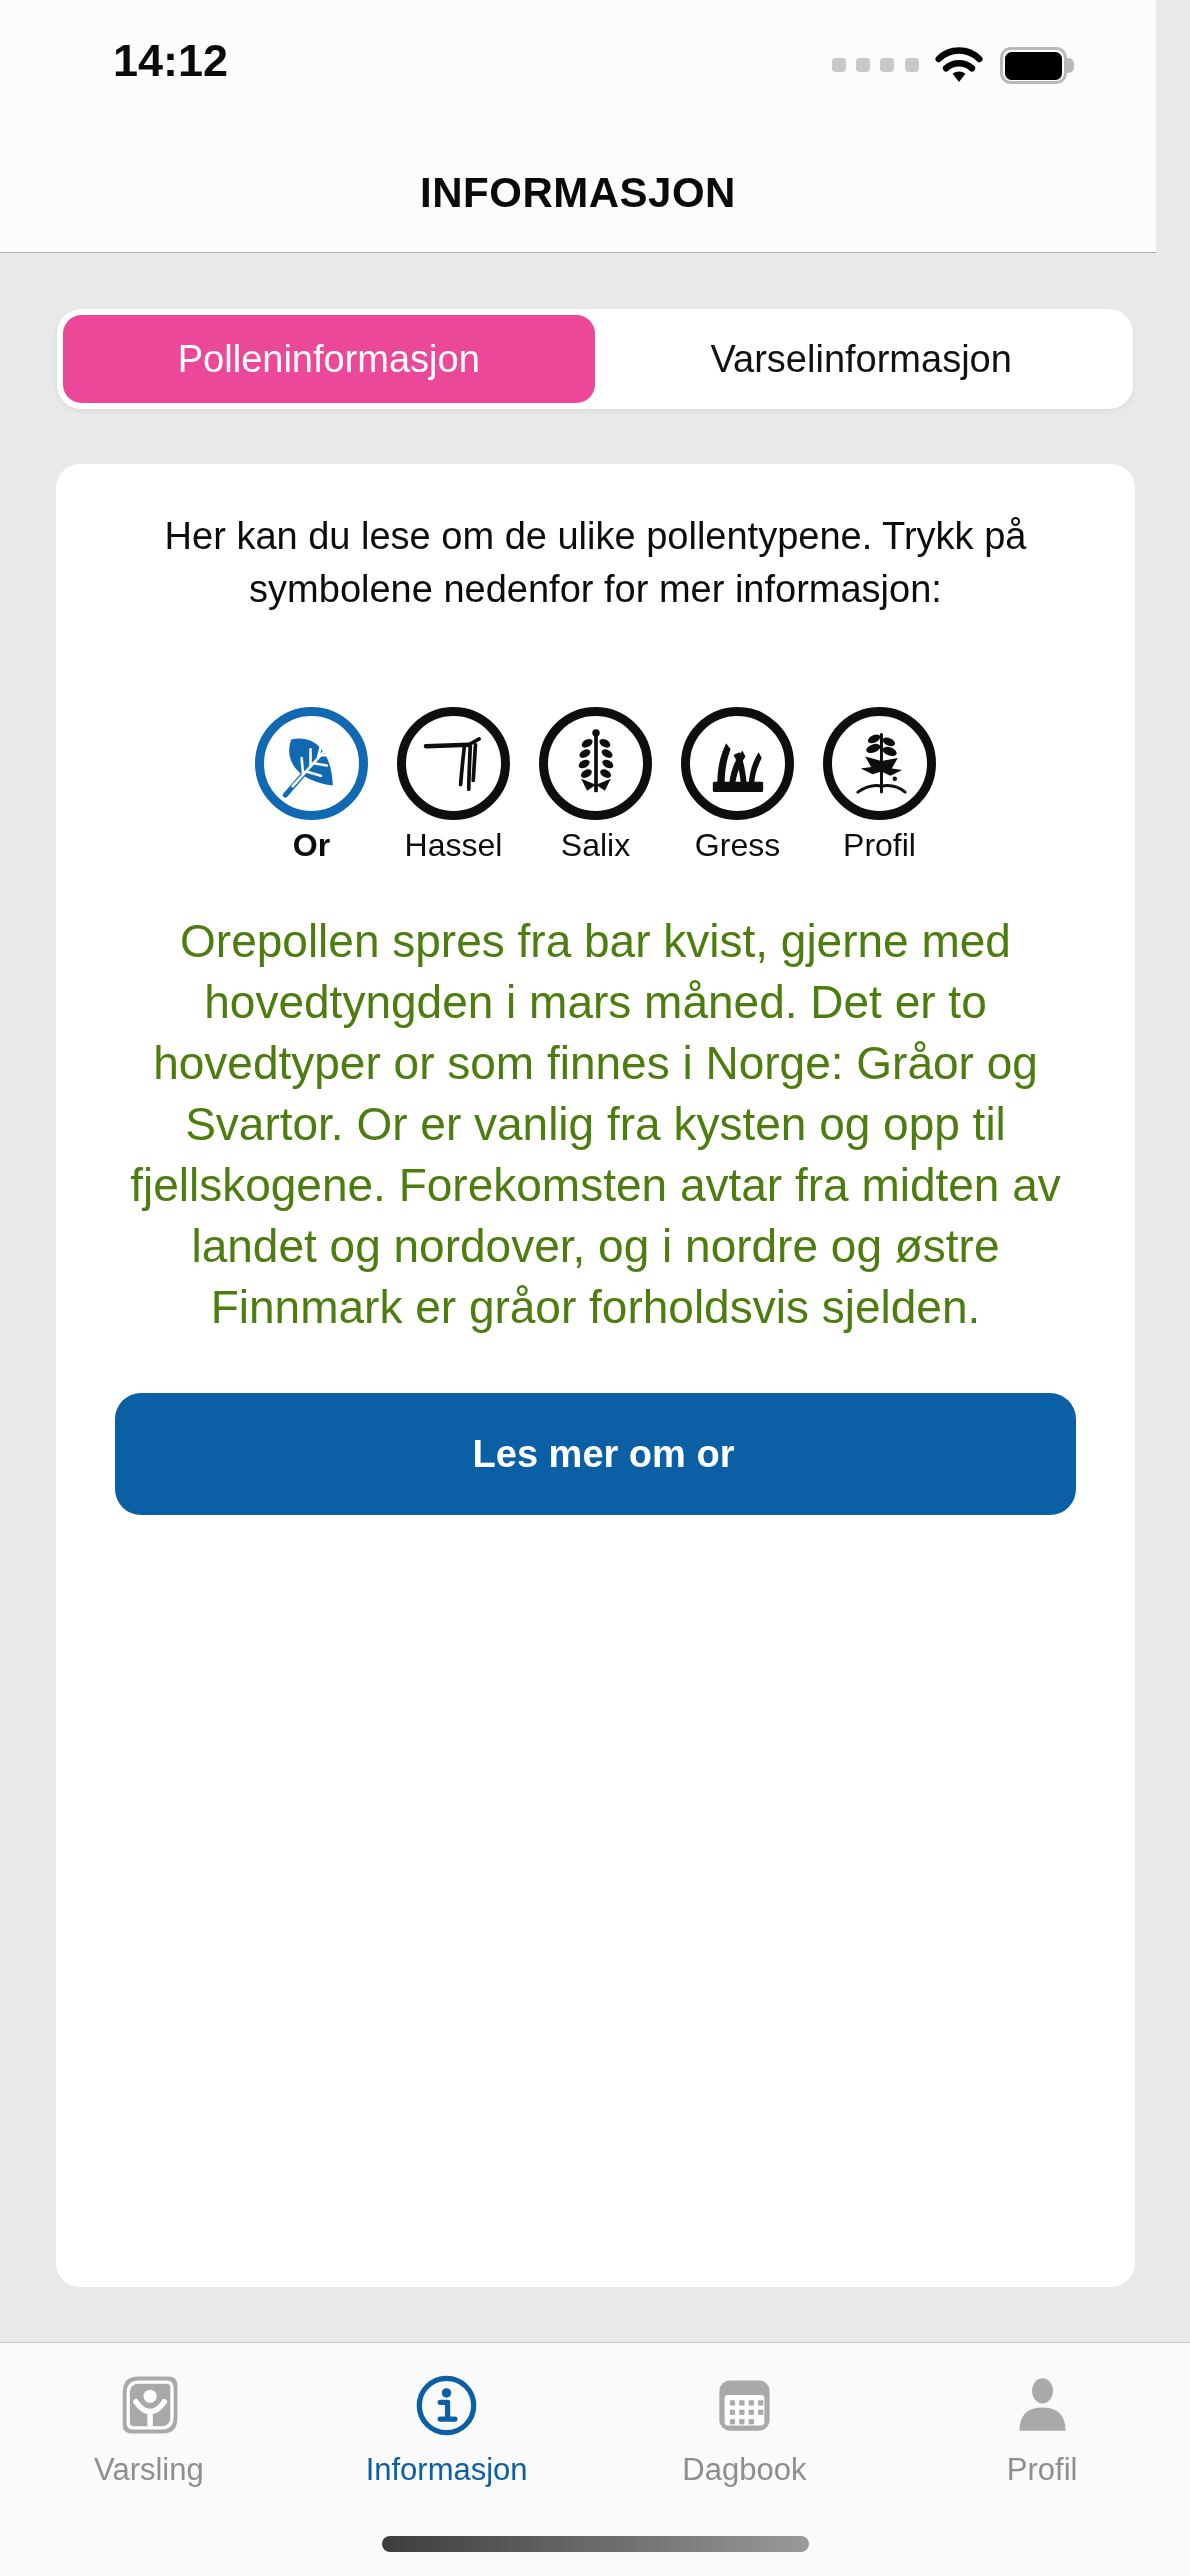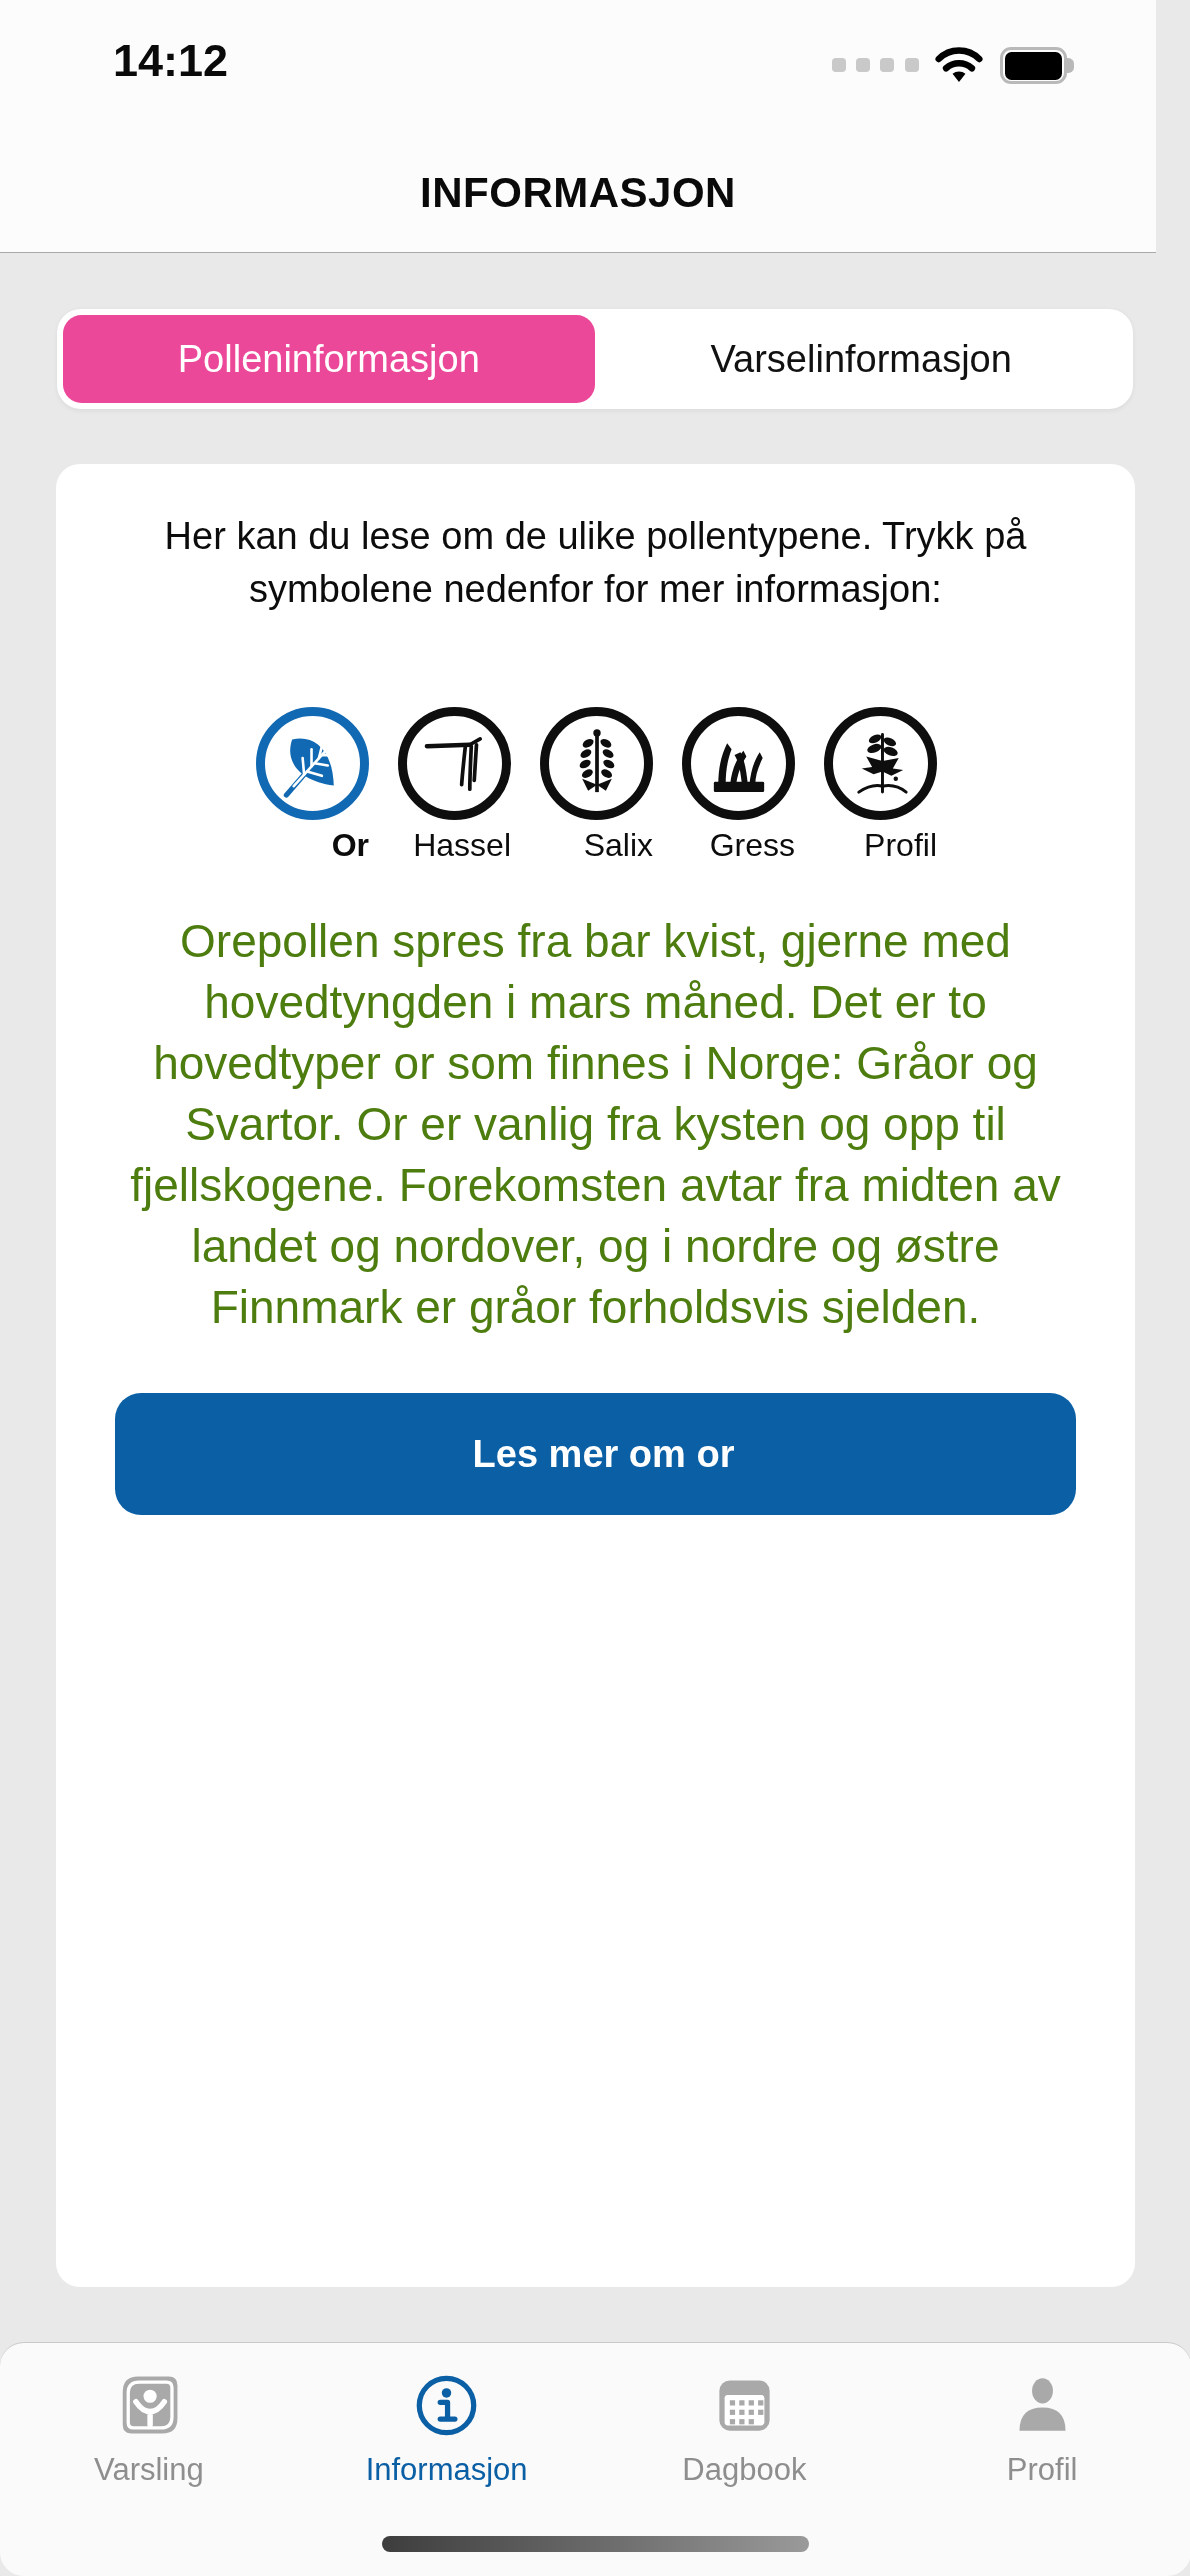--- a/index.html
+++ b/index.html
@@ -58,21 +58,21 @@
     background:#ffffff;border-radius:24px;
   }
   .intro{
     position:absolute;top:46px;left:79px;right:79px;
     text-align:center;font-size:38px;line-height:53px;color:#0c0c0c;
   }
   .pollen-row{
     position:absolute;top:243px;left:0;right:0;
     display:flex;justify-content:center;gap:27px;
   }
-  .pollen-item{display:flex;flex-direction:column;align-items:flex-end;width:115px;cursor:pointer;}
+  .pollen-item{display:flex;flex-direction:column;align-items:center;width:115px;cursor:pointer;}
   .pollen-circle{
     width:113px;height:113px;border-radius:50%;box-sizing:border-box;
     border:9.3px solid #0e0e0e;background:#fff;
     display:flex;align-items:center;justify-content:center;
   }
   .pollen-item.selected .pollen-circle{border-color:#1169b3;}
   .pollen-label{margin-top:7.4px;font-size:32px;color:#0c0c0c;white-space:nowrap;}
   .pollen-item.selected .pollen-label{font-weight:bold;}
   .body-text{
     position:absolute;top:447px;left:48px;right:48px;
@@ -84,21 +84,20 @@
     display:flex;align-items:center;justify-content:center;
     font-size:38px;font-weight:bold;color:#ffffff;cursor:pointer;
     font-family:"Liberation Sans", sans-serif;
     padding-left:22px;
   }
   
   .tabbar{
     position:absolute;left:0;bottom:0;width:1191px;height:234px;
     background:#fafafa;border-top:1.9px solid #c9c9c9;box-sizing:border-box;
     display:flex;
-    border-radius:24px;
   }
   .tab-item{
     flex:1;display:flex;flex-direction:column;align-items:center;
     padding-top:26px;color:#8e8e8e;cursor:pointer;
   }
   .tab-item .t-icon{height:72px;display:flex;align-items:center;justify-content:center;color:#a9a9a9;}
   .tab-item .t-label{margin-top:11px;font-size:31px;}
   .tab-item.active{color:#0b5fa5;}
   .tab-item.active .t-icon{color:#0b5fa5;}
   .home-indicator{

